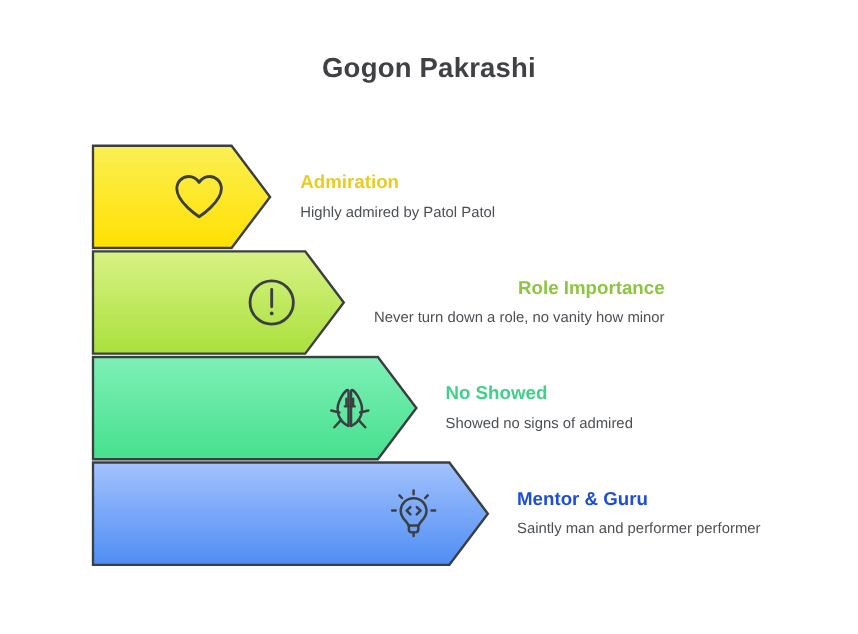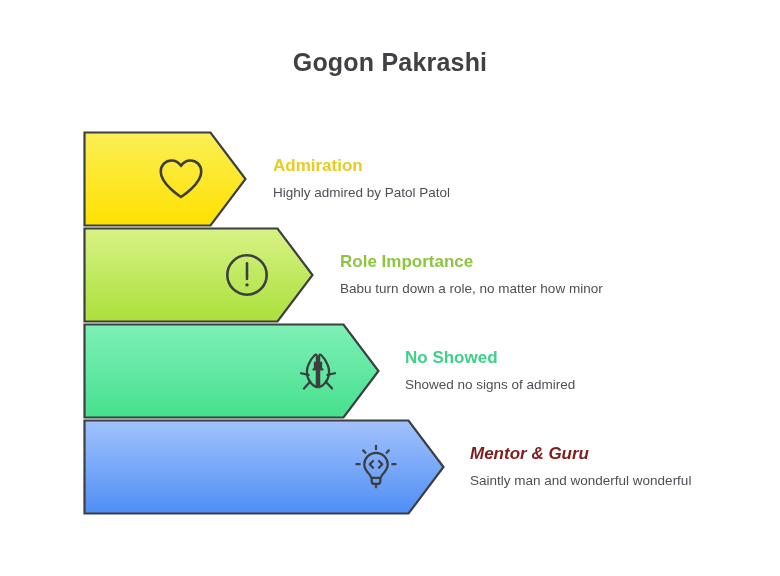--- a/index.html
+++ b/index.html
@@ -136,22 +136,22 @@
         </svg>
         <div class="icon-holder" style="left:137px;">
           <svg viewBox="0 0 48 48">
             <circle cx="24" cy="24" r="17.5" fill="none" stroke="#3c3f41" stroke-width="2.3"></circle>
             <line x1="24" y1="13.5" x2="24" y2="27.5" stroke="#3c3f41" stroke-width="2.3" stroke-linecap="round"></line>
             <circle cx="24" cy="32.8" r="1.5" fill="#3c3f41"></circle>
           </svg>
         </div>
       </div>
       <div class="text-block" style="left:292px;">
-        <div class="label" style="color:#8cc63e;">Role Importance</div>
-        <div class="desc">Babu turn down a role, no matter how minor</div>
+        <div class="label" style="color:#8cc63e;text-align:right;">Role Importance</div>
+        <div class="desc">Never turn down a role, no vanity how minor</div>
       </div>
     </div>
 
     <div class="row row-2">
       <div class="arrow-wrap">
         <svg class="arrow-svg" width="336" height="96" viewBox="0 0 336 96">
           <defs>
             <linearGradient id="grad2" x1="0" y1="0" x2="0" y2="1">
               <stop offset="0%" stop-color="#7ef0b6"></stop>
               <stop offset="100%" stop-color="#46e08e"></stop>
@@ -194,19 +194,19 @@
               <path d="M24 11.5 C18.2 11.5 13.6 16 13.6 21.6 C13.6 25.2 15.4 27.6 17.3 29.6 C18.8 31.2 19.6 32.3 19.8 33.6 L28.2 33.6 C28.4 32.3 29.2 31.2 30.7 29.6 C32.6 27.6 34.4 25.2 34.4 21.6 C34.4 16 29.8 11.5 24 11.5 Z"></path>
               <path d="M20.2 33.8 L20.2 36.8 C20.2 38.2 21.3 39.1 22.6 39.1 L25.4 39.1 C26.7 39.1 27.8 38.2 27.8 36.8 L27.8 33.8"></path>
               <path d="M24 39.3 L24 42"></path>
               <path d="M24 5.2 L24 8.2 M12.6 9.2 L14.6 11.3 M35.4 9.2 L33.4 11.3 M6.6 21.5 L9.5 21.5 M41.4 21.5 L38.5 21.5"></path>
               <path d="M21.4 18.6 L18.4 21.6 L21.4 24.6 M26.6 18.6 L29.6 21.6 L26.6 24.6"></path>
             </g>
           </svg>
         </div>
       </div>
       <div class="text-block" style="left:422px;">
-        <div class="label" style="color:#7f1d1d;font-style:italic;">Mentor &amp; Guru</div>
-        <div class="desc">Saintly man and wonderful wonderful</div>
+        <div class="label" style="color:#1d4ed8;">Mentor &amp; Guru</div>
+        <div class="desc">Saintly man and performer performer</div>
       </div>
     </div>
 
   </div>
 </div>
 
 </body></html>

